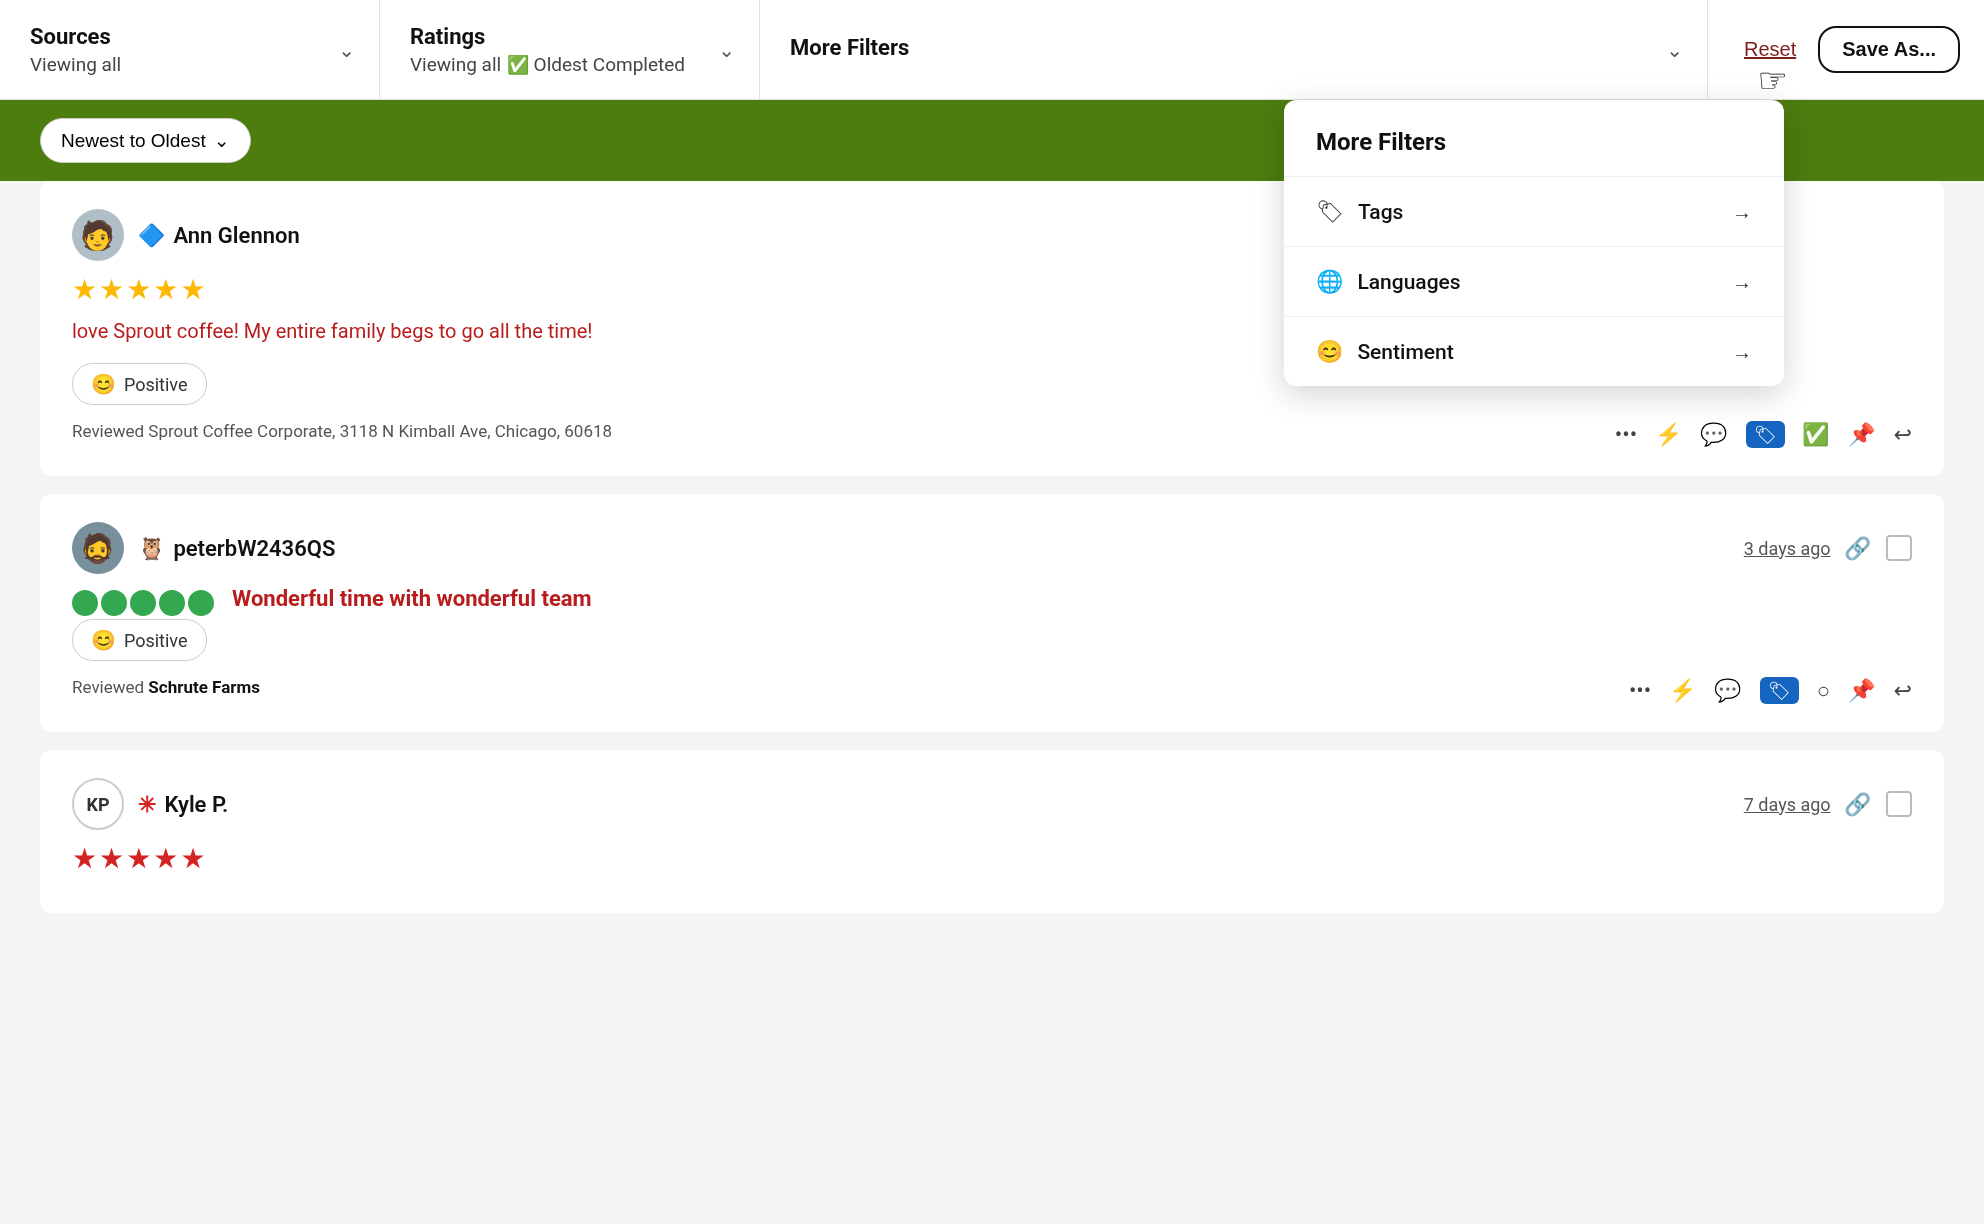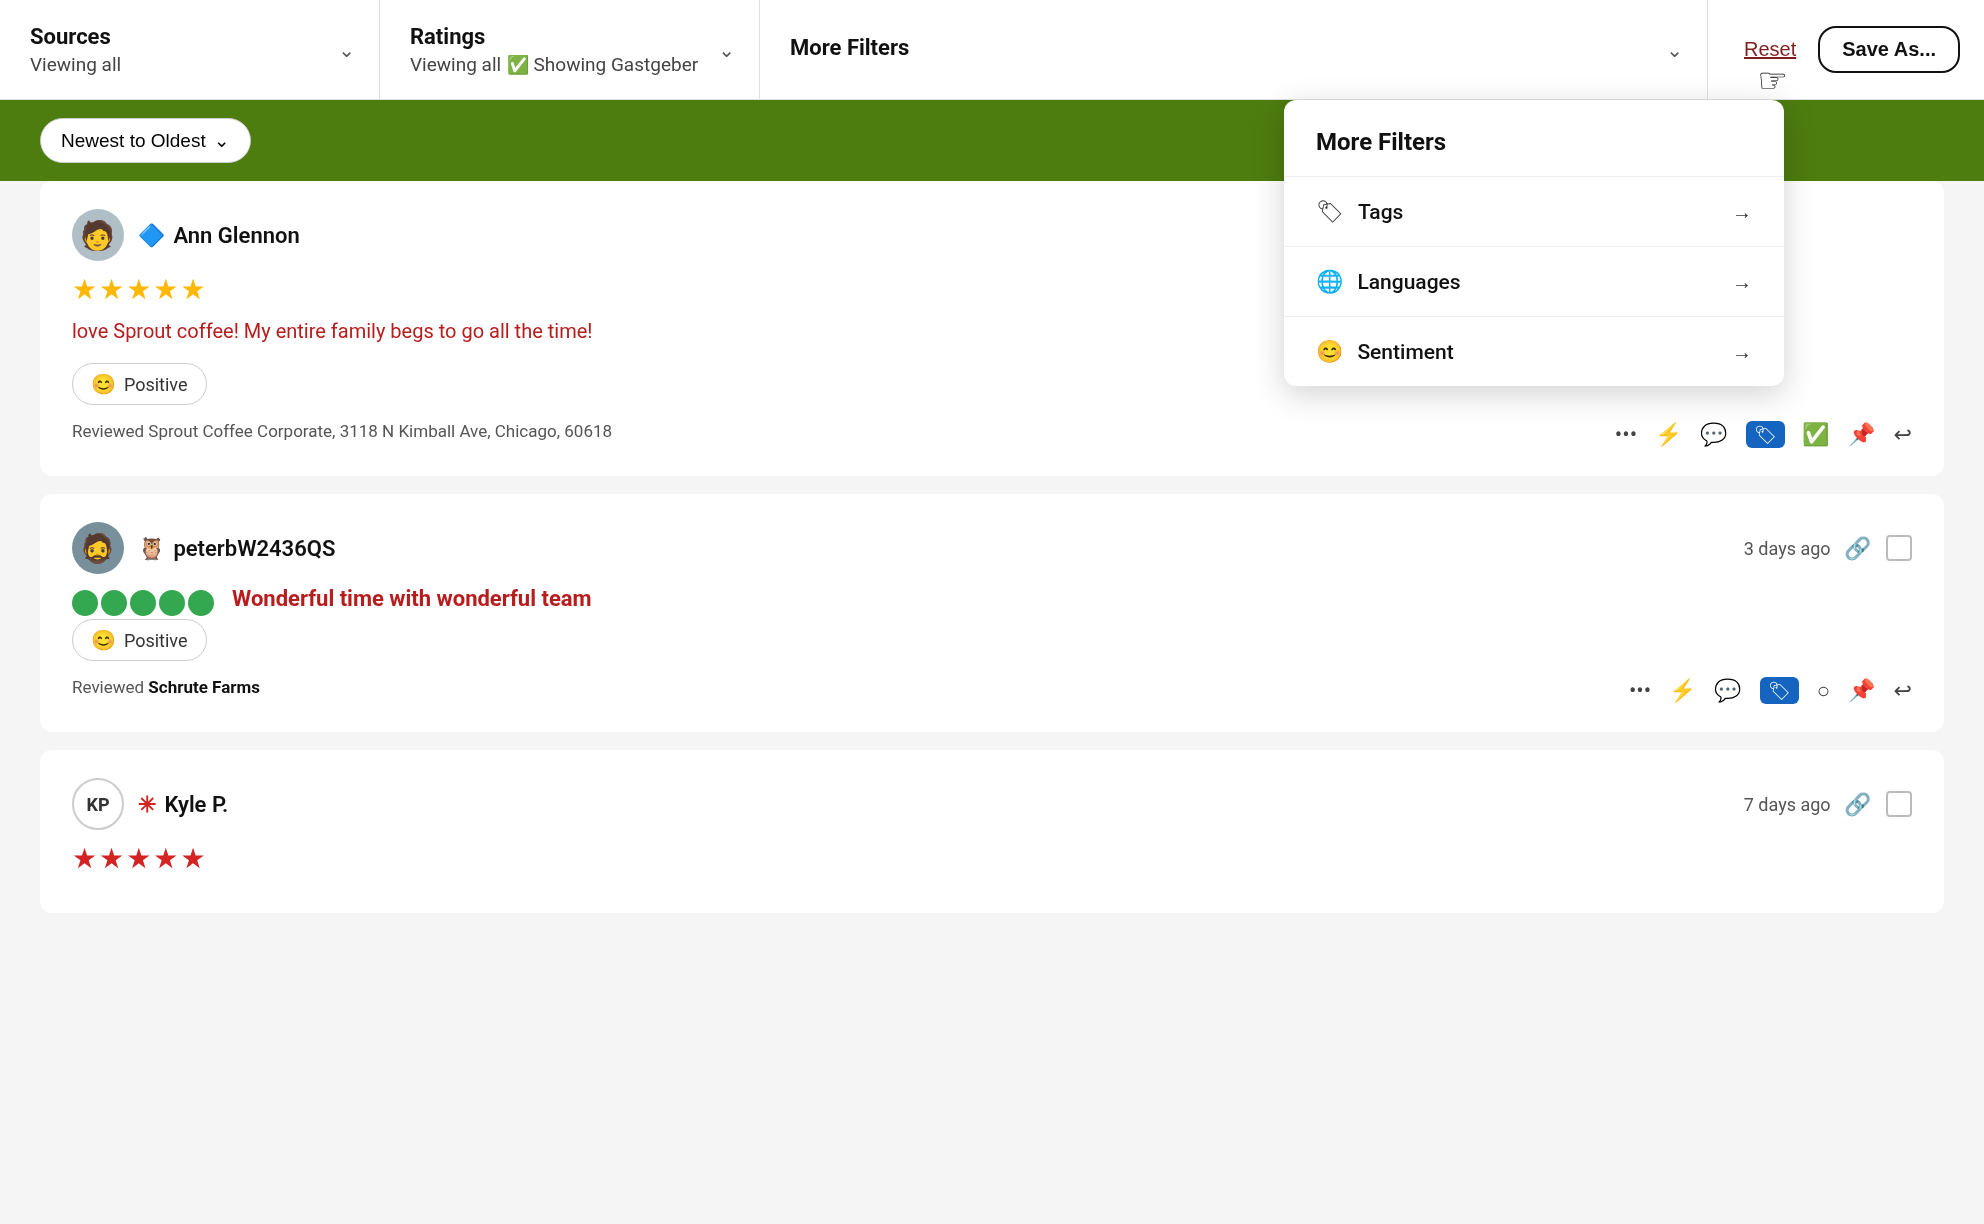--- a/index.html
+++ b/index.html
@@ -173,20 +173,21 @@
     }
 
     .review-meta-right {
       display: flex;
       align-items: center;
       gap: 14px;
     }
     .review-time {
       font-size: 18px;
       color: #555;
+      text-decoration: underline;
       cursor: pointer;
     }
     .link-icon {
       font-size: 22px;
       color: #555;
       cursor: pointer;
     }
     .checkbox {
       width: 26px;
       height: 26px;
@@ -358,21 +359,21 @@
     <span class="filter-section-sub">Viewing all</span>
     <span class="filter-chevron">⌄</span>
   </div>
 
   <div class="filter-section">
     <span class="filter-section-label">Ratings</span>
     <span class="filter-section-sub">
       <span>Viewing all</span>
       <span class="completed-badge">
         <span class="completed-icon">✅</span>
-        <span>Showing Gastgeber</span>
+        <span>Oldest Completed</span>
       </span>
     </span>
     <span class="filter-chevron">⌄</span>
   </div>
 
   <div class="filter-section more-filters">
     <span class="filter-section-label">More Filters</span>
     <span class="filter-chevron">⌄</span>
   </div>
 

